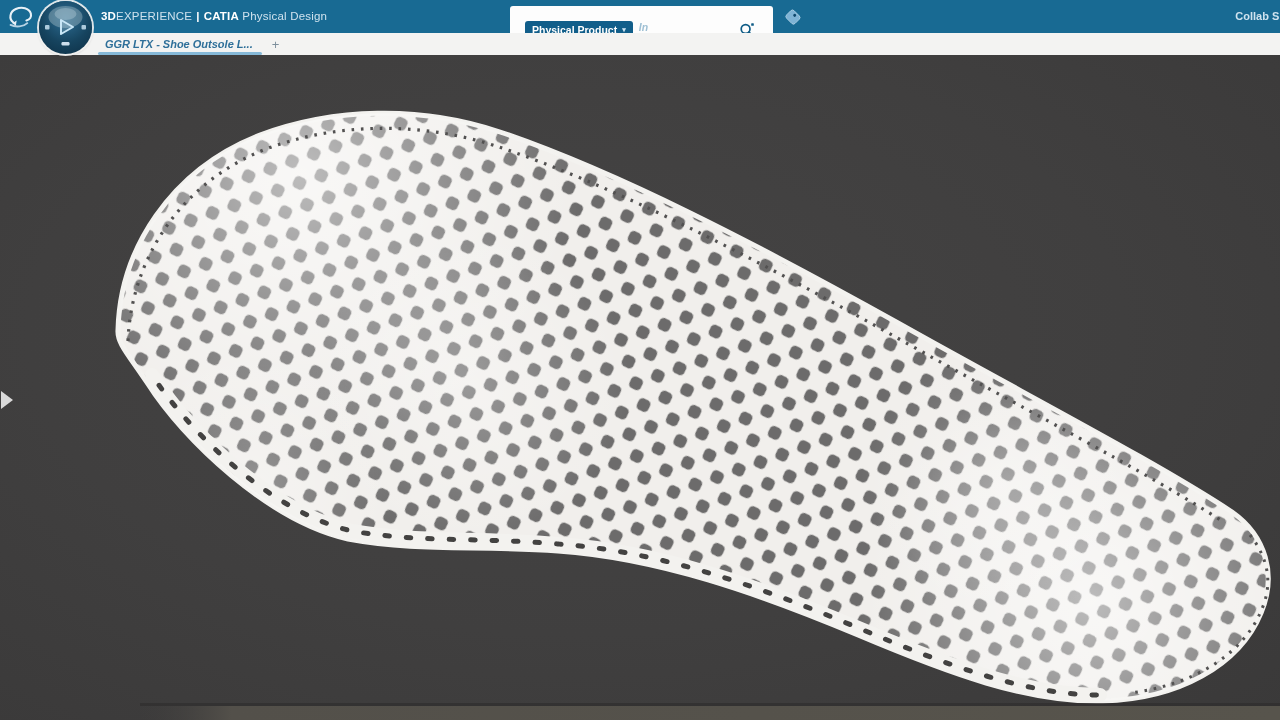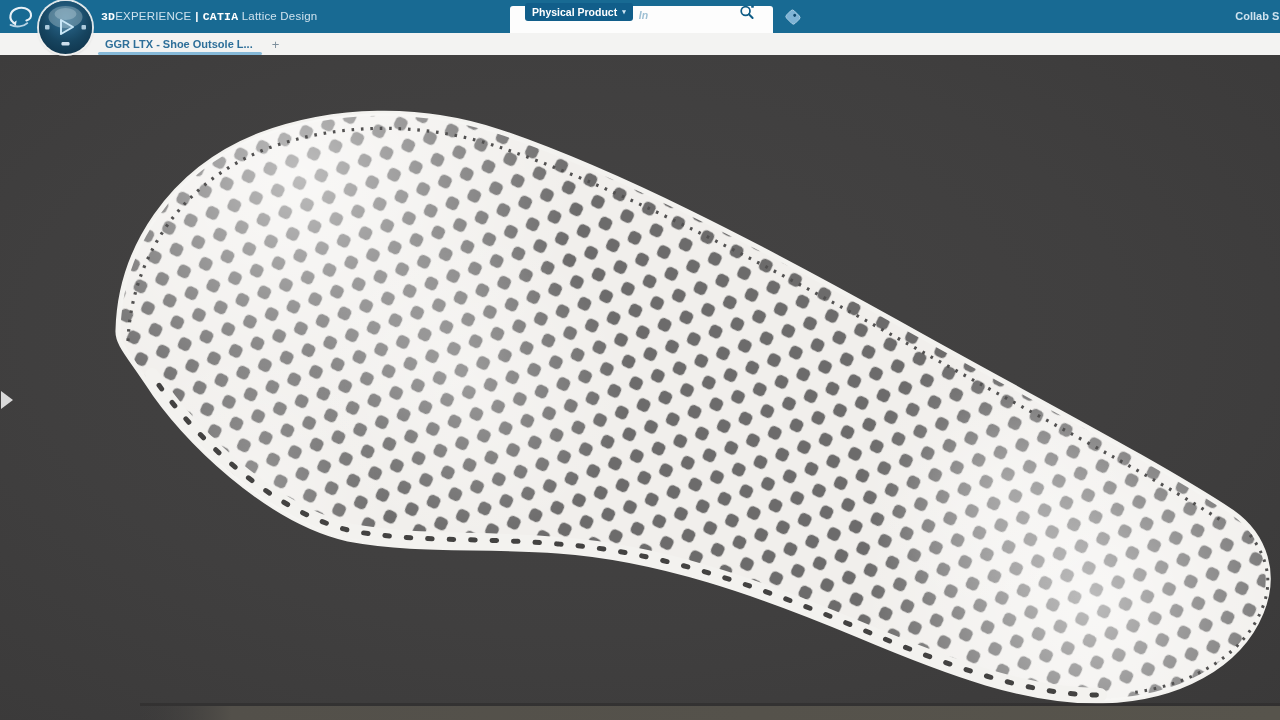--- a/index.html
+++ b/index.html
@@ -3,41 +3,41 @@
 <meta charset="utf-8">
 <style>
   html,body{margin:0;padding:0;background:#222;}
   *{box-sizing:border-box;font-family:"Liberation Sans",sans-serif;}
   .app{position:relative;width:1280px;height:720px;overflow:hidden;background:var(--viewport-bg,#414040);}
 
   
   .topbar{position:absolute;top:0;left:0;width:1280px;height:33px;background:var(--topbar-bg,#186a93);overflow:hidden;}
   .logo{position:absolute;left:7px;top:5px;width:30px;height:24px;}
   .brand{position:absolute;left:101px;top:0;height:33px;line-height:33px;font-size:11.5px;color:#cfe2ee;white-space:nowrap;letter-spacing:.2px;}
-  .brand .b{font-weight:700;color:#ffffff;font-family:Liberation Mono, monospace;}
+  .brand .b{font-weight:700;color:#ffffff;}
   .brand .sep{font-weight:700;color:#ffffff;padding:0 4px;}
-  .searchwrap{position:absolute;left:510px;top:6px;width:263px;height:22px;background:var(--search-box-bg,#fdfdfd);border-radius:3px;display:flex;align-items:flex-end;padding:15px;}
+  .searchwrap{position:absolute;left:510px;top:6px;width:263px;height:22px;background:var(--search-box-bg,#fdfdfd);border-radius:3px;display:flex;align-items:flex-start;padding:15px;}
   .scope{display:flex;align-items:center;gap:5px;height:18px;border:none;background:var(--scope-pill-bg,#115e8a);color:#fff;font-size:10.5px;font-weight:700;border-radius:3px;padding:0 7px;cursor:pointer;white-space:nowrap;}
   .scope .caret{font-size:7px;color:#cfe6f4;}
   .searchinput{flex:1;min-width:0;border:none;outline:none;background:transparent;font-size:10.5px;padding:0 6px;color:#33525f;font-weight:bold;}
   .searchinput::placeholder{color:#9fc0d4;font-style:italic;}
   .searchicon{width:18px;height:18px;flex:0 0 auto;margin-right:2px;}
   .tagicon{position:absolute;left:782px;top:6px;width:22px;height:22px;}
   .collab{position:absolute;right:-6px;top:0;height:33px;line-height:33px;font-size:11px;font-weight:700;color:#cfe3ef;white-space:nowrap;}
 
   
   .compass{position:absolute;left:39px;top:1px;width:53px;height:53px;border-radius:50%;z-index:6;
     background:radial-gradient(circle at 50% 32%,#2e6e95 0%,#16445f 55%,#0c2e44 100%);
     box-shadow:0 0 0 2px rgba(244,244,243,.9),0 1px 3px rgba(0,0,0,.35);}
   .compass svg{position:absolute;inset:0;}
 
   
   .tabbar{position:absolute;top:33px;left:0;width:1280px;height:22px;background:var(--tabbar-bg,#f3f3f2);display:flex;align-items:center;}
   .tab{position:relative;height:22px;margin-left:97px;padding:0 10px 0 8px;display:flex;align-items:center;cursor:pointer;}
-  .tab-label{font-size:11px;font-weight:700;color:var(--tab-text,#2e6f99);white-space:nowrap;}
+  .tab-label{font-size:11px;font-style:italic;font-weight:700;color:var(--tab-text,#2e6f99);white-space:nowrap;}
   .tab-underline{position:absolute;left:1px;right:1px;bottom:0;height:3.5px;background:var(--tab-underline,#86b9d8);border-radius:2px;}
   .newtab{margin-left:4px;font-size:13px;color:#7d8f9c;cursor:pointer;padding:0 5px;}
 
   
   .viewport{position:absolute;top:55px;left:0;width:1280px;height:665px;cursor:default;
     background:radial-gradient(ellipse at 45% 42%,#454444 0%,#403f3f 55%,#3a3939 100%);}
   .scene{position:absolute;inset:0;display:block;}
 </style>
 </head>
 <body>
@@ -47,21 +47,21 @@
   <header class="topbar">
     <span class="logo">
       <svg viewBox="0 0 34 26" width="30" height="24">
         <path d="M7 19 C2 15 3 7 10 4 C17 1 25 3 27 9 C28 13 26 16 22 17" stroke="#e8f1f7" stroke-width="2.4" fill="none" stroke-linecap="round"></path>
         <path d="M4 22 C10 25 19 24 23 20" stroke="#b7d3e4" stroke-width="2.1" fill="none" stroke-linecap="round"></path>
         <path d="M6 20 L11 17 L10 23 Z" fill="#e8f1f7"></path>
       </svg>
     </span>
 
     <div class="brand">
-      <span class="b">3D</span><span>EXPERIENCE</span><span class="sep">|</span><span class="b">CATIA</span>&nbsp;<span>Lattice Design</span>
+      <span class="b">3D</span><span>EXPERIENCE</span><span class="sep">|</span><span class="b">CATIA</span>&nbsp;<span>Physical Design</span>
     </div>
 
     <div class="searchwrap">
       <button class="scope">
         <span>Physical Product</span>
         <span class="caret">▾</span>
       </button>
       <input class="searchinput" type="text" placeholder="In" style="">
       <span class="searchicon">
         <svg viewBox="0 0 18 18" width="18" height="18">

